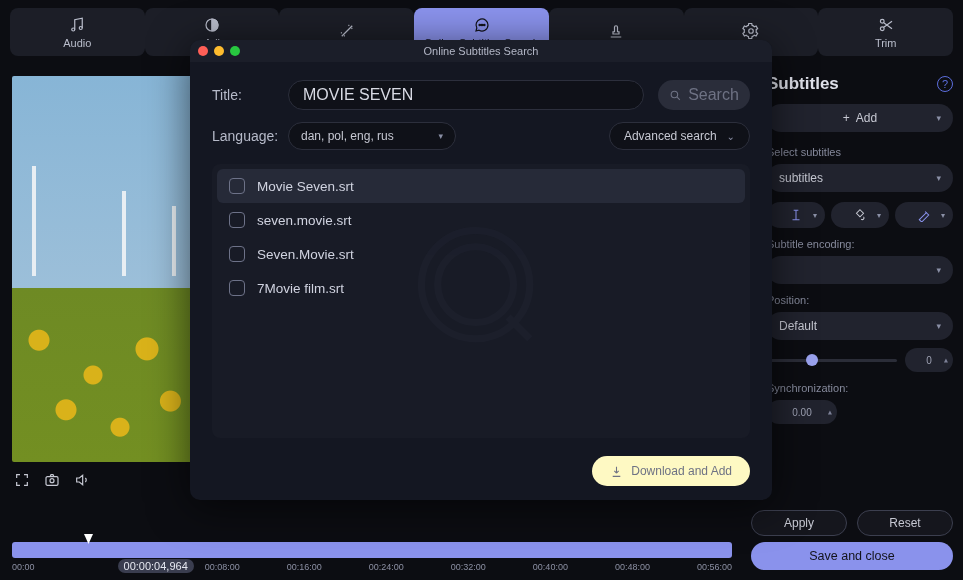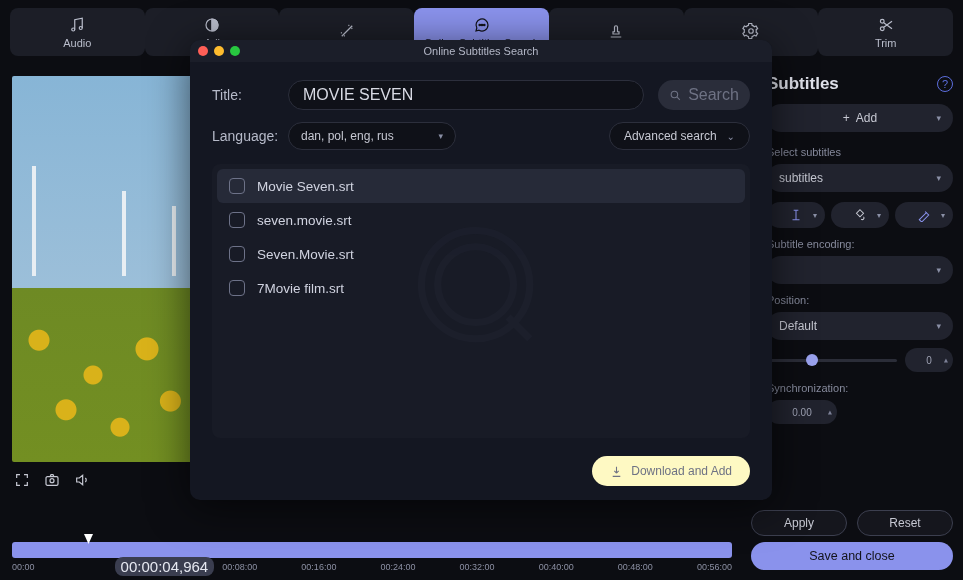--- a/index.html
+++ b/index.html
@@ -50,21 +50,21 @@
   
   .bottom-buttons { position:absolute; bottom:44px; right:10px; display:flex; gap:10px; }
   .btn-oval { width:96px; height:26px; border:1px solid #3c3f4f; border-radius:14px; display:flex; align-items:center; justify-content:center; font-size:12px; color:#c6c8d2; cursor:pointer; background:#15161d;}
   .save-close { position:absolute; bottom:10px; right:10px; width:202px; height:28px; background:#8a92ec; border-radius:14px; display:flex; align-items:center; justify-content:center; font-size:12.5px; color:#12131a; cursor:pointer;}
   
   .timeline { position:absolute; bottom:8px; left:12px; width:720px; }
   .tl-bar { height:16px; background:#8a92ec; border-radius:3px; position:relative; margin-bottom:4px;}
   .tl-playhead { position:absolute; top:-8px; left:10%; width:9px; height:10px; background:#fff; clip-path:polygon(0 0,100% 0,50% 100%);}
   .tl-ticks { position:relative; height:10px; display:flex; justify-content:space-between; font-size:9px; color:#8c90a3; margin-top:0;align-items:center;}
   .tl-ticks span { position:relative; }
-  .tl-time-pill{ position:absolute; left:5%; top:-1px; background:#3a3d4f; color:#e5e7f0; font-size:15px; padding:1px 6px; border-radius:8px;}
+  .tl-time-pill{ position:absolute; left:5%; top:-1px; background:#3a3d4f; color:#e5e7f0; font-size:11px; padding:1px 6px; border-radius:8px;}
   
   .modal { position:absolute; top:40px; left:190px; width:582px; height:460px; background:#141722; border-radius:10px; box-shadow:0 6px 40px rgba(0,0,0,.6); overflow:hidden; }
   .modal-titlebar { height:22px; background:#1b1e29; display:flex; align-items:center; padding:0 8px; position:relative;}
   .traffic { display:flex; gap:6px; }
   .traffic span { width:10px; height:10px; border-radius:50%; display:block;}
   .tr-r{background:#ff5f57;} .tr-y{background:#febc2e;} .tr-g{background:#28c840;}
   .modal-title { position:absolute; left:0; right:0; text-align:center; font-size:11px; color:#b3b7c6;}
   .modal-body { padding:18px 22px; }
   .form-row { display:flex; align-items:center; gap:14px; margin-bottom:12px; }
   .form-label { width:62px; font-size:14px; color:#b6bac9; }

